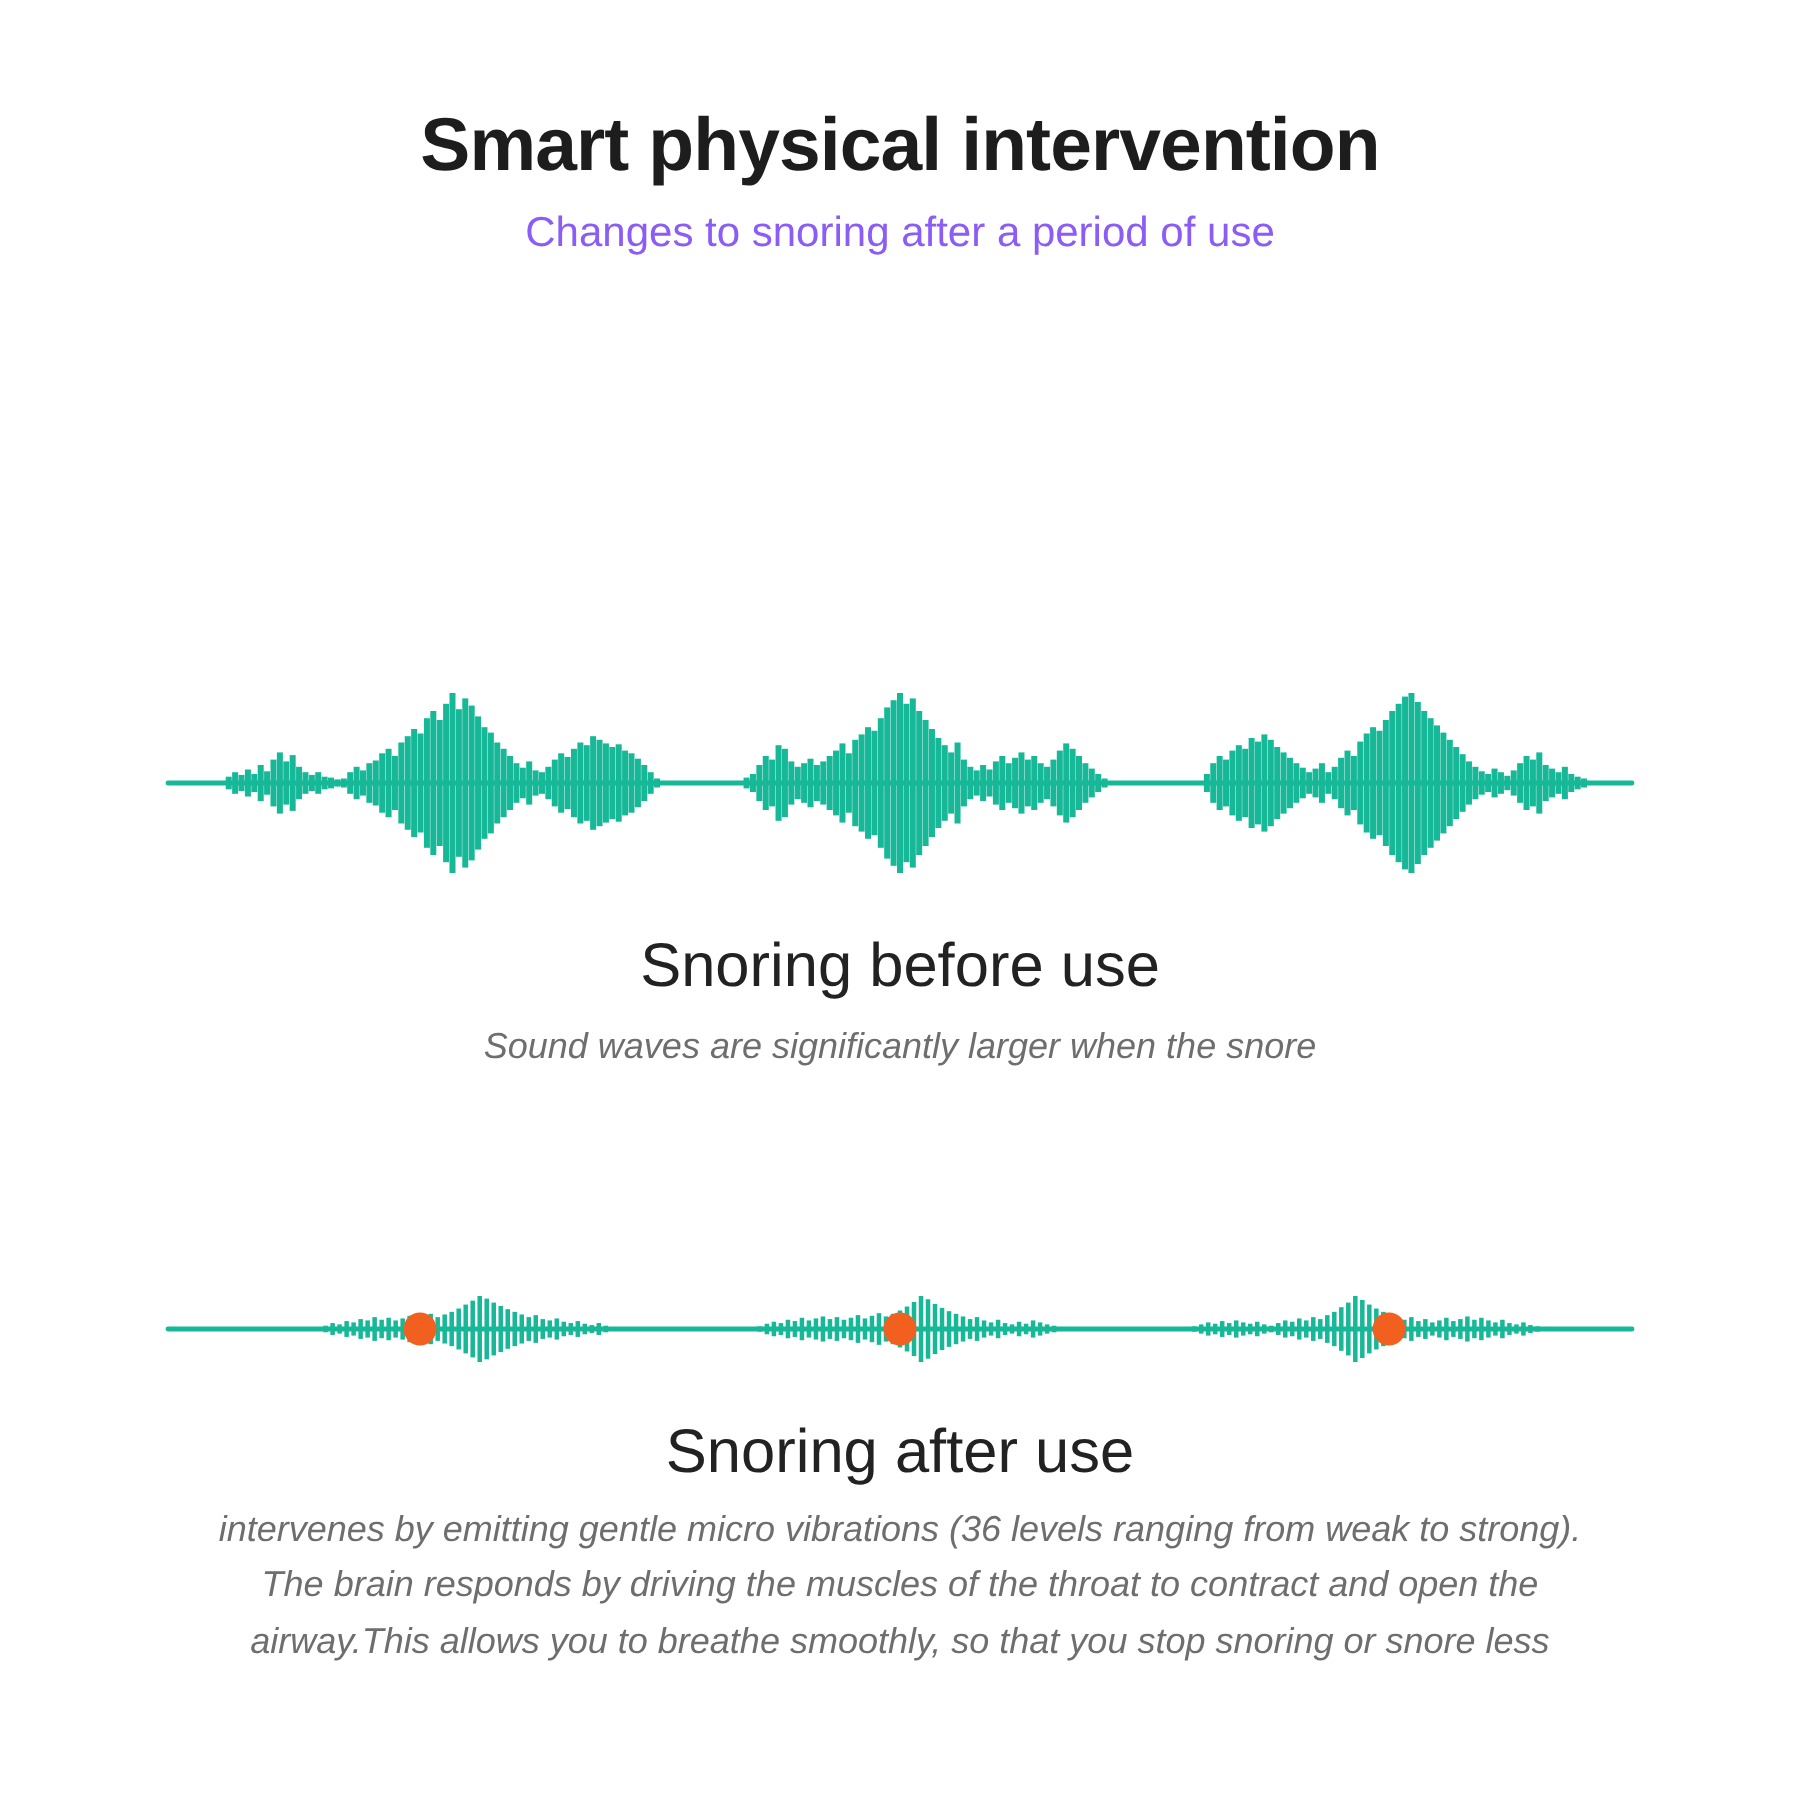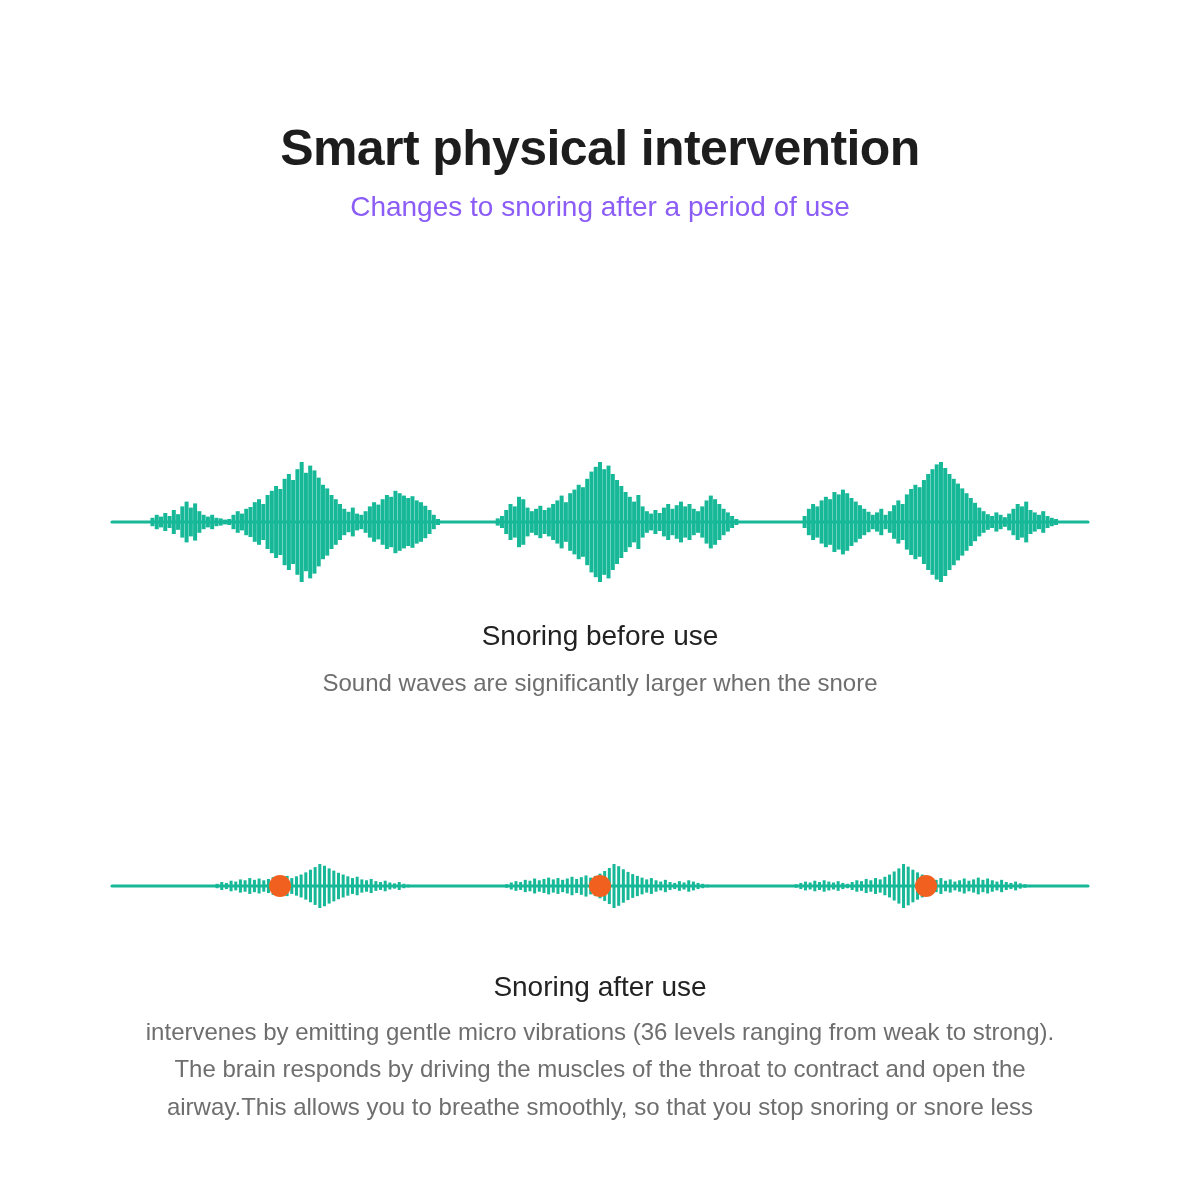--- a/index.html
+++ b/index.html
@@ -18,21 +18,21 @@
 
   .page {
     width: 1200px;
     height: 1200px;
     position: relative;
     box-sizing: border-box;
   }
 
   
   .header {
-    padding-top: 120px;
+    padding-top: 68px;
     text-align: center;
   }
   .title {
     font-size: 50px;
     font-weight: 700;
     letter-spacing: -0.6px;
     color: #1d1d1d;
     line-height: 1.12;
     margin: 0;
   }
@@ -58,50 +58,49 @@
     width: 1200px;
   }
   .wave-wrap.before { height: 160px; }
   .wave-wrap.after  { height: 70px; }
 
   .wave-svg { display: block; width: 1200px; }
 
   
   .caption-head {
     text-align: center;
-    font-size: 28px;
+    font-size: 41px;
     font-weight: 400;
     color: #222222;
     line-height: 1.15;
     margin: 0;
   }
   .caption-body {
     text-align: center;
     font-size: 24px;
     font-weight: 400;
     color: #6e6e6e;
     line-height: 1.55;
     margin: 12px auto 0 auto;
   }
-  .caption-body .ln { display: block; }
+  .caption-body .ln { display: block; font-style: italic; }
 
   .block-before-text {
     position: absolute;
     top: 620px;
     left: 0;
     width: 1200px;
   }
   .block-before-text .caption-body { width: 760px; }
 
   .block-after-text {
     position: absolute;
     top: 944px;
     left: 0;
     width: 1200px;
-    margin-top: 27px;
   }
   .block-after-text .caption-body { width: 1090px; margin-top: 10px; }
 </style>
 </head>
 <body>
 
 <div class="page">
 
   <div class="header">
     <h1 class="title">Smart physical intervention</h1>

